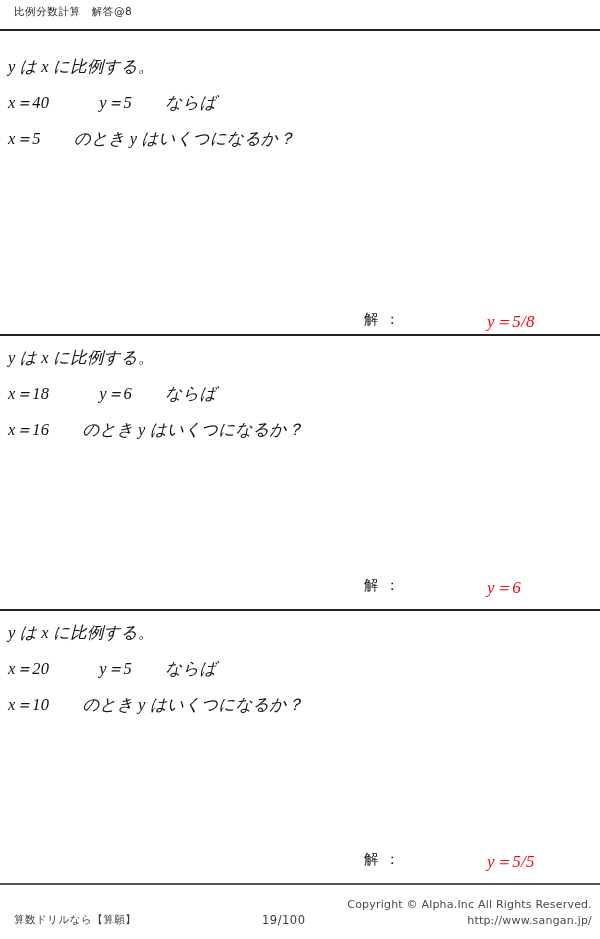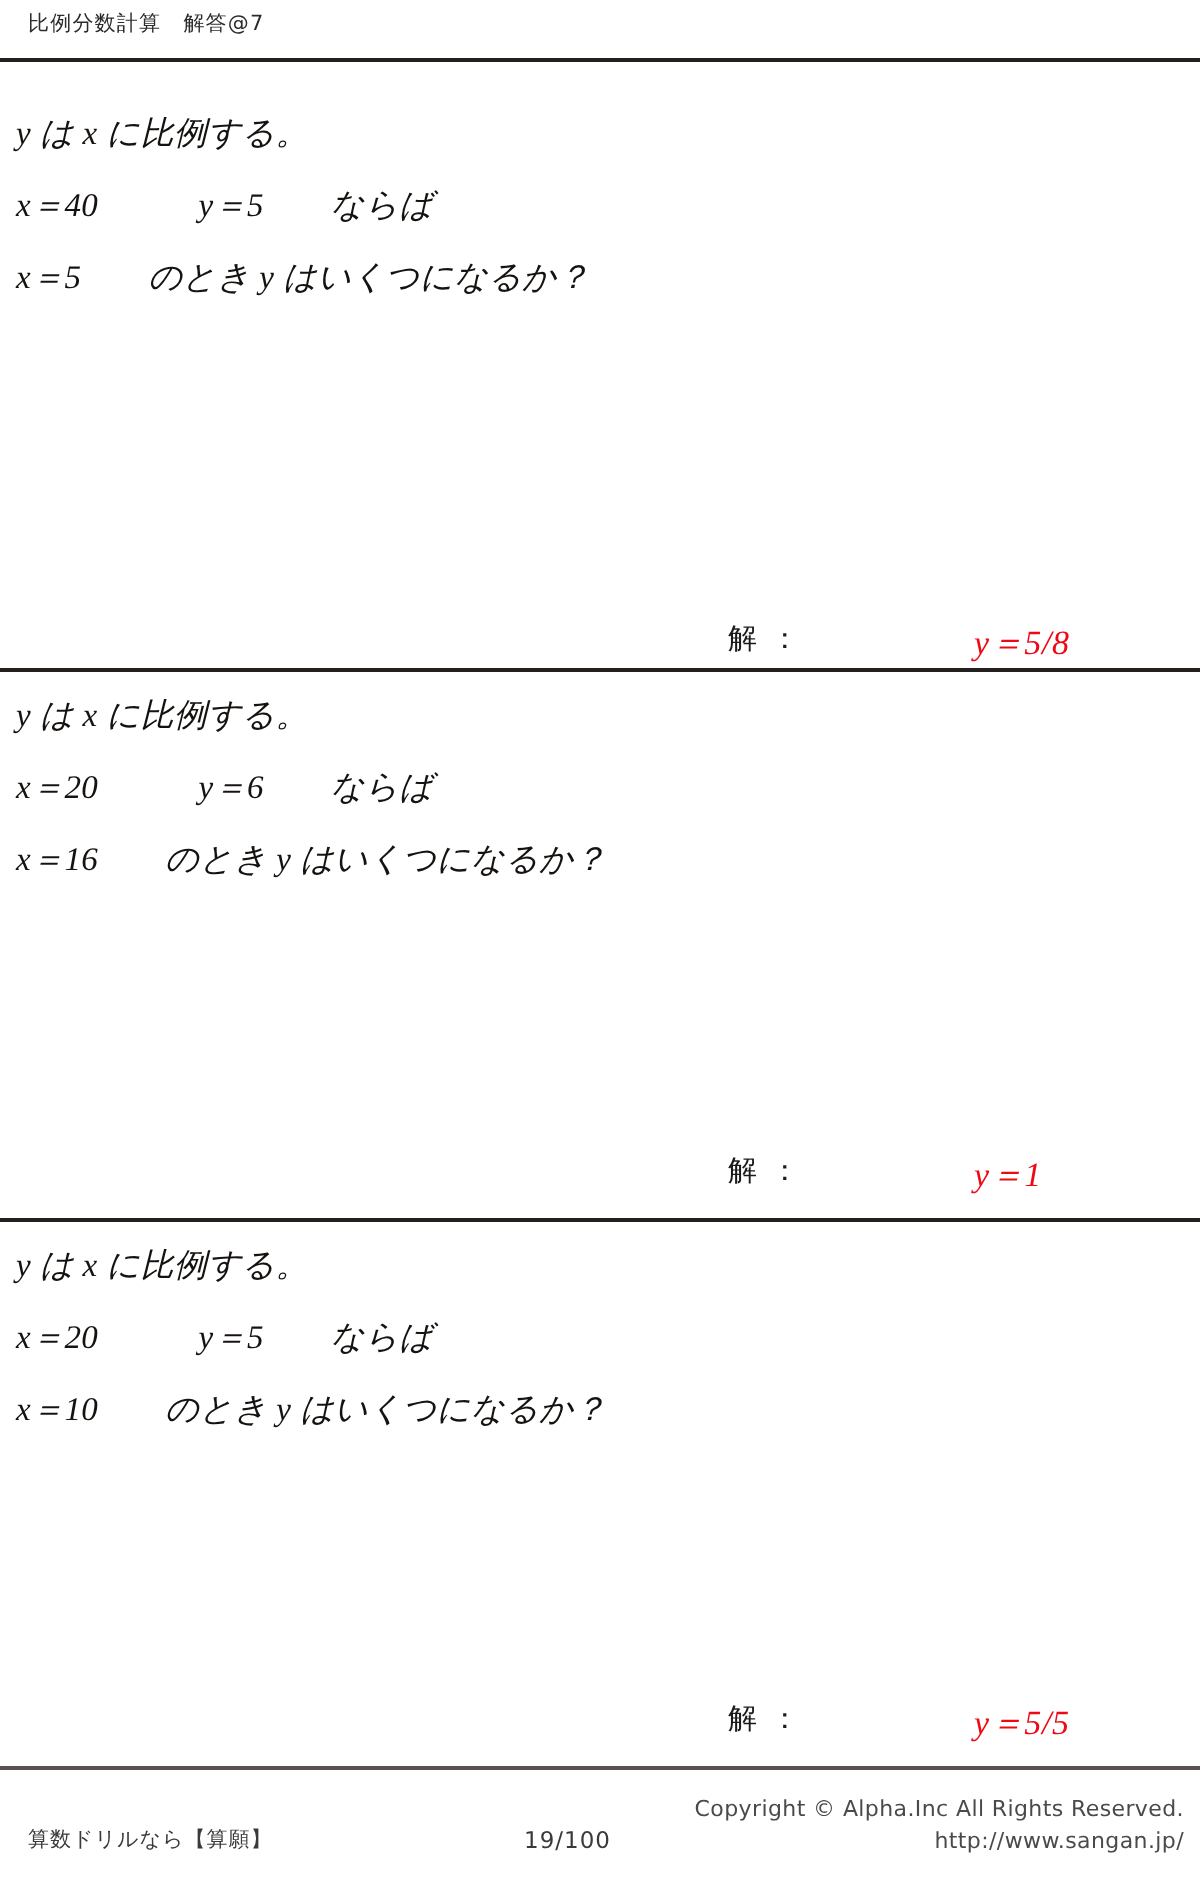--- a/index.html
+++ b/index.html
@@ -152,44 +152,44 @@
     color: #4a4a4a;
     letter-spacing: 0.2px;
     white-space: nowrap;
     text-align: center;
   }
 </style>
 </head>
 <body>
 
 <div class="sheet-header">
-  <div class="sheet-title">比例分数計算　解答@7</div>
+  <div class="sheet-title">比例分数計算　解答@8</div>
 </div>
 
 <div class="rule rule-top"></div>
 
 <div class="problem p1">
   <div class="q-line l1">y は x に比例する。</div>
   <div class="q-line l2">x＝40　　　y＝5　　ならば</div>
   <div class="q-line l3">x＝5　　のとき y はいくつになるか？</div>
   <div class="answer-row">
     <span class="answer-label">解 ：</span>
     <span class="answer-value">y＝5/8</span>
   </div>
 </div>
 
 <div class="rule rule-a"></div>
 
 <div class="problem p2">
   <div class="q-line l1">y は x に比例する。</div>
-  <div class="q-line l2">x＝20　　　y＝6　　ならば</div>
+  <div class="q-line l2">x＝18　　　y＝6　　ならば</div>
   <div class="q-line l3">x＝16　　のとき y はいくつになるか？</div>
   <div class="answer-row">
     <span class="answer-label">解 ：</span>
-    <span class="answer-value">y＝1</span>
+    <span class="answer-value">y＝6</span>
   </div>
 </div>
 
 <div class="rule rule-b"></div>
 
 <div class="problem p3">
   <div class="q-line l1">y は x に比例する。</div>
   <div class="q-line l2">x＝20　　　y＝5　　ならば</div>
   <div class="q-line l3">x＝10　　のとき y はいくつになるか？</div>
   <div class="answer-row">

